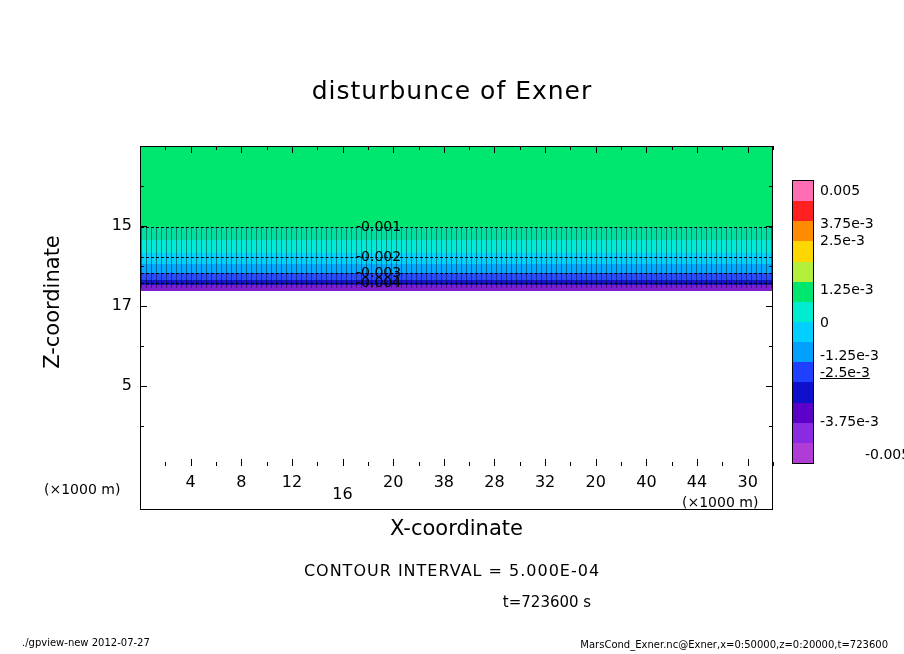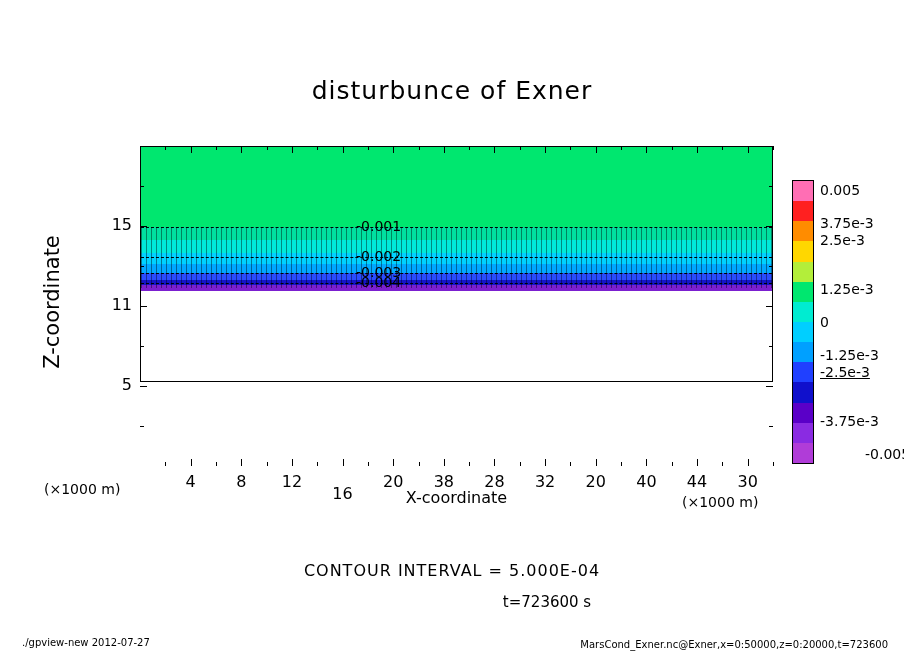--- a/index.html
+++ b/index.html
@@ -15,21 +15,21 @@
   #title{
     left:0;top:76px;width:904px;
     text-align:center;
     font-size:25px;
     letter-spacing:1px;
     color:#000;
   }
 
   
   #plot-frame{
-    left:140px;top:146px;width:633px;height:236px;
+    left:140px;top:146px;width:633px;height:364px;
     border:1.5px solid #000;
     background:#ffffff;
     overflow:hidden;
     box-sizing:border-box;
   }
   .band{position:absolute;left:0;width:100%;}
 
   
   .contour-line{
     position:absolute;left:0;width:100%;height:0;
@@ -55,22 +55,22 @@
   .xlab{position:absolute;font-size:16px;color:#000;text-align:center;}
   .ylab{position:absolute;font-size:16px;color:#000;text-align:right;}
 
   #ylabel{
     left:-48px;top:290px;width:200px;
     transform:rotate(-90deg);
     text-align:center;
     font-size:21px;color:#000;
   }
   #xlabel{
-    left:140px;top:488px;width:633px;
-    text-align:center;font-size:16px;color:#000;
+    left:140px;top:516px;width:633px;
+    text-align:center;font-size:21px;color:#000;
   }
   #xunit-left{left:44px;top:481px;font-size:14px;color:#000;}
   #xunit-right{left:682px;top:494px;font-size:14px;color:#000;}
 
   
   #colorbar{
     left:792px;top:180px;width:22px;height:284px;
     border:1px solid #000;
     box-sizing:border-box;
     overflow:hidden;
@@ -156,21 +156,21 @@
     <div class="tick-x" style="left: 697.04px; top: 146px; height: 7px;"></div>
     <div class="xlab" style="left: 677.04px; top: 472px; width: 40px;">44</div>
     <div class="tick-x" style="left: 747.68px; top: 459px; height: 7px;"></div>
     <div class="tick-x" style="left: 747.68px; top: 146px; height: 7px;"></div>
     <div class="xlab" style="left: 727.68px; top: 472px; width: 40px;">30</div>
     <div class="tick-y" style="left: 140px; top: 386px; width: 7px;"></div>
     <div class="tick-y" style="left: 766px; top: 386px; width: 7px;"></div>
     <div class="ylab" style="left: 94px; top: 375px; width: 38px;">5</div>
     <div class="tick-y" style="left: 140px; top: 306px; width: 7px;"></div>
     <div class="tick-y" style="left: 766px; top: 306px; width: 7px;"></div>
-    <div class="ylab" style="left: 94px; top: 295px; width: 38px;">11</div>
+    <div class="ylab" style="left: 94px; top: 295px; width: 38px;">17</div>
     <div class="tick-y" style="left: 140px; top: 226px; width: 7px;"></div>
     <div class="tick-y" style="left: 766px; top: 226px; width: 7px;"></div>
     <div class="ylab" style="left: 94px; top: 215px; width: 38px;">15</div>
     <div class="tick-y" style="left: 140px; top: 426px; width: 4px;"></div>
     <div class="tick-y" style="left: 769px; top: 426px; width: 4px;"></div>
     <div class="tick-y" style="left: 140px; top: 386px; width: 4px;"></div>
     <div class="tick-y" style="left: 769px; top: 386px; width: 4px;"></div>
     <div class="tick-y" style="left: 140px; top: 346px; width: 4px;"></div>
     <div class="tick-y" style="left: 769px; top: 346px; width: 4px;"></div>
     <div class="tick-y" style="left: 140px; top: 306px; width: 4px;"></div>

